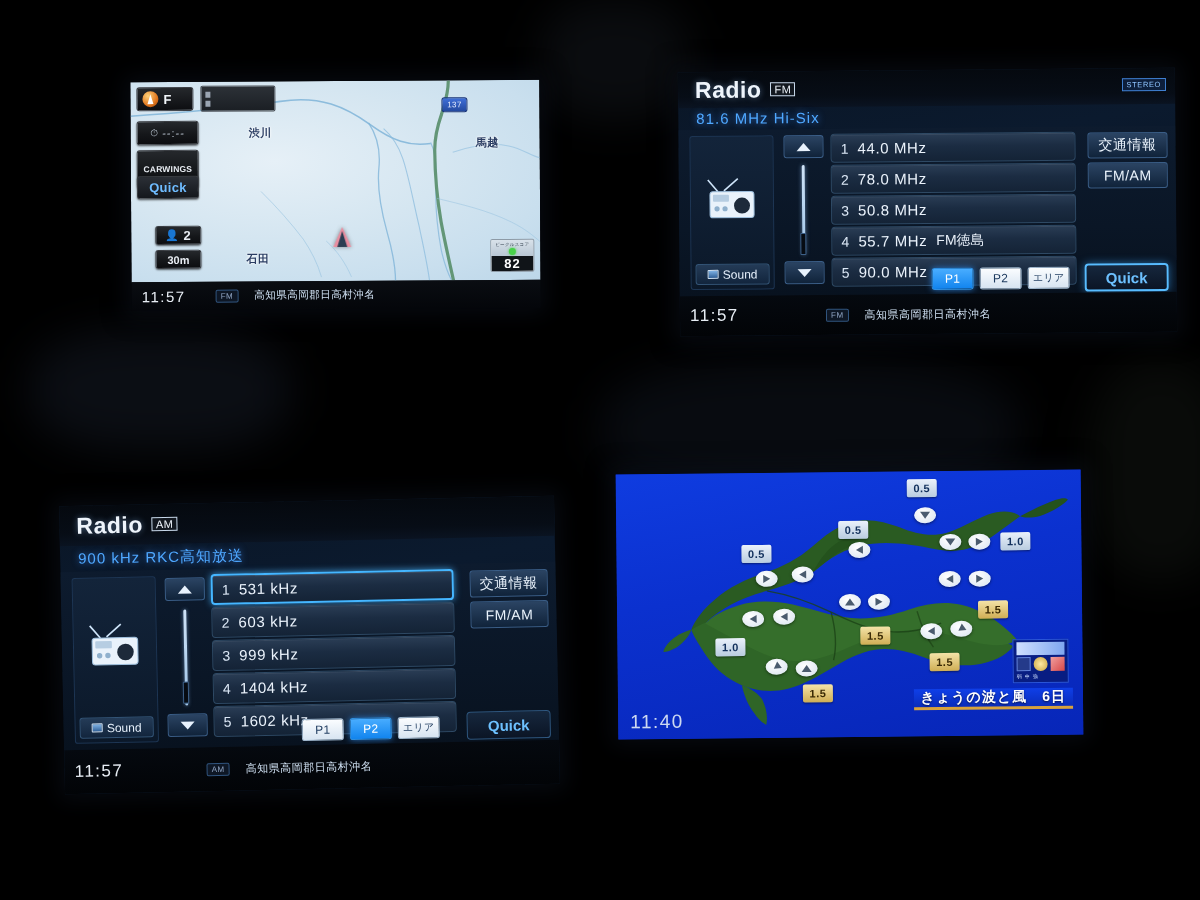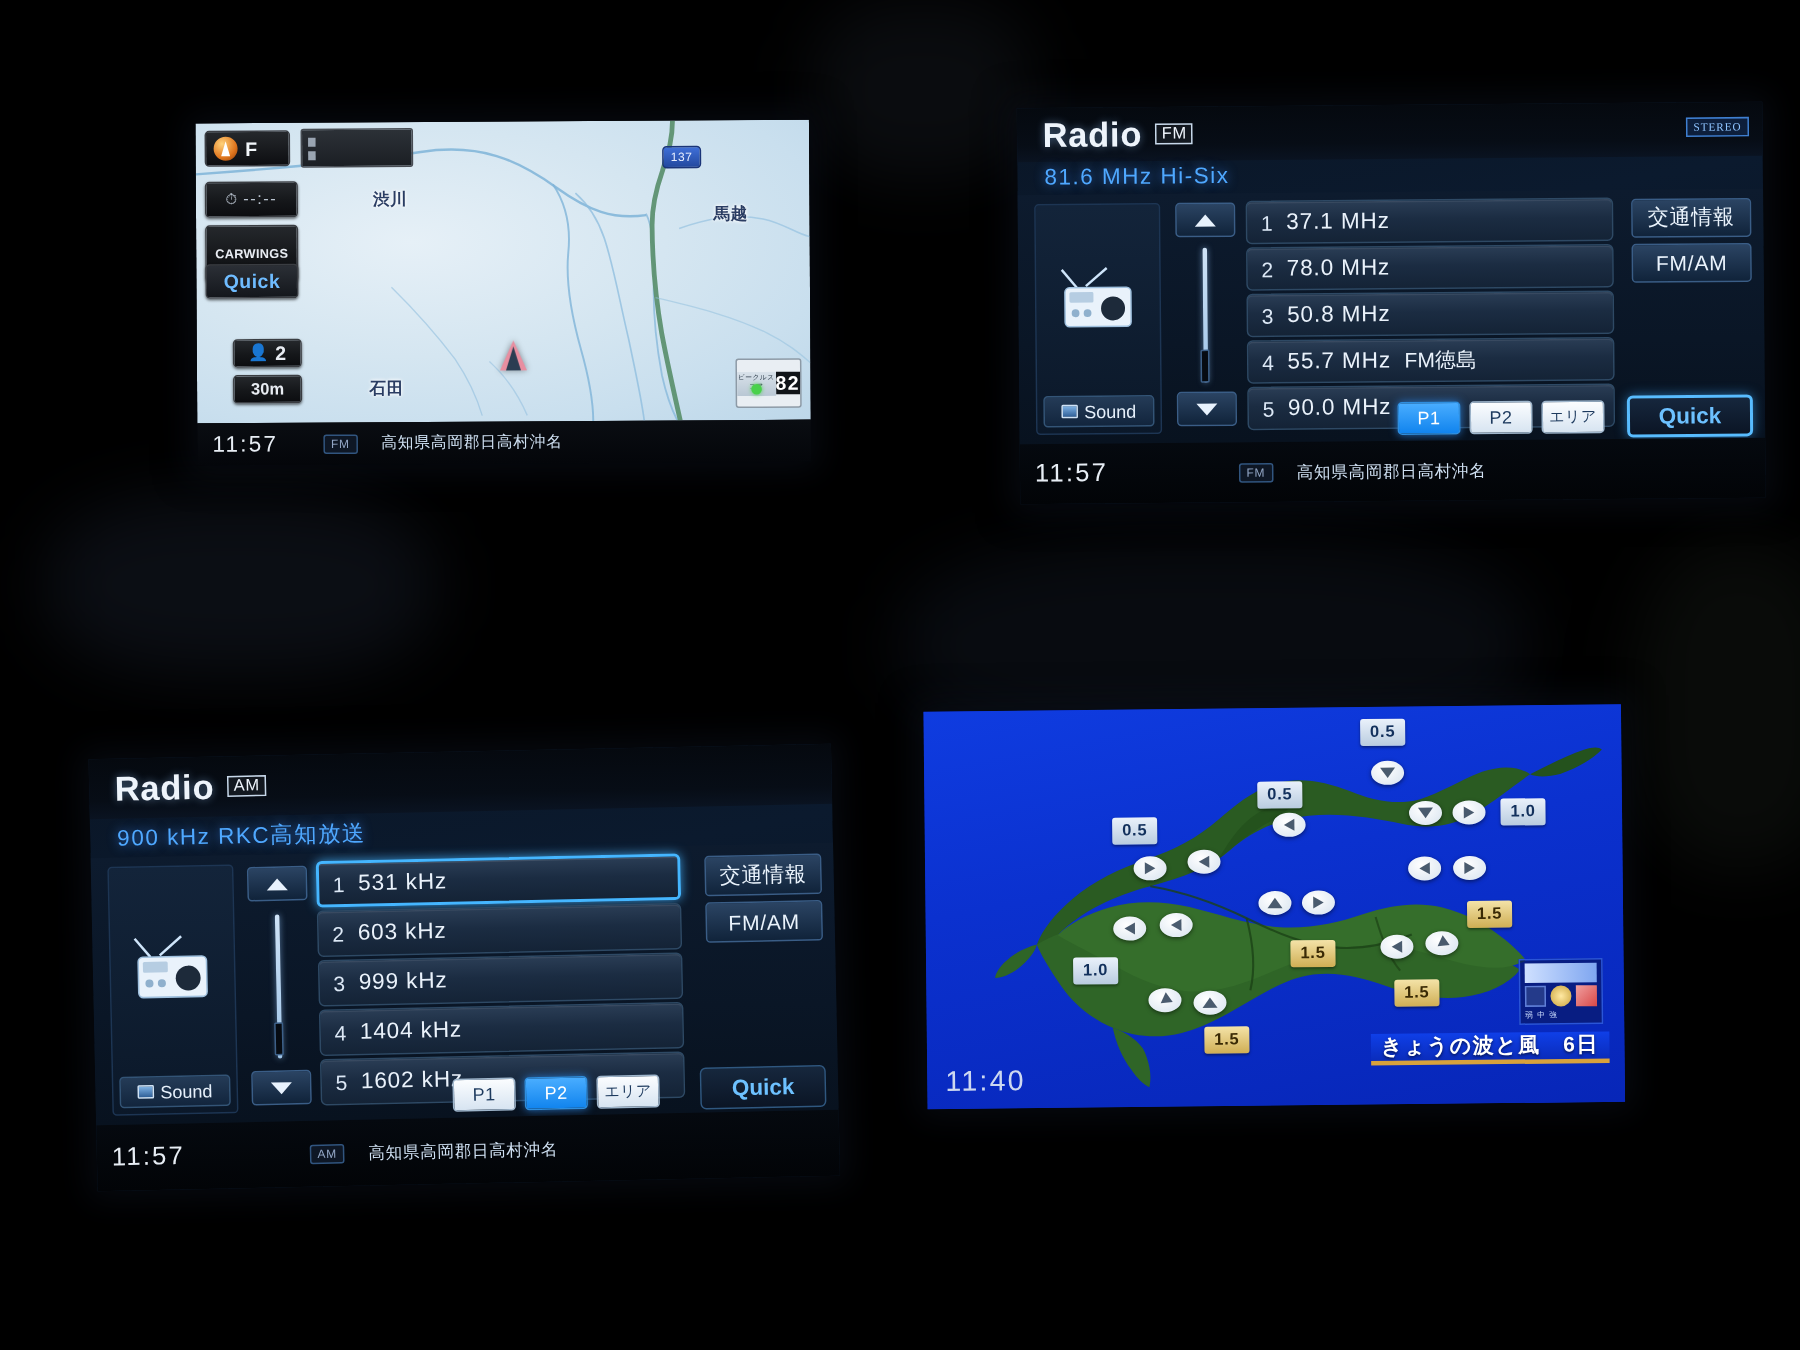--- a/index.html
+++ b/index.html
@@ -54,21 +54,21 @@
       position:relative; }
   .compass-disc::after { content:""; position:absolute; left:5px; top:3px;
       width:0;height:0;border-left:3px solid transparent;border-right:3px solid transparent;
       border-bottom:10px solid #fff; }
   .nav-topbox { position:absolute; left:70px; top:4px; width:75px; height:26px;
       background:linear-gradient(180deg,#2c3137,#1b1f24); border:1px solid #474c53; border-radius:2px; }
   .nav-topbox i { position:absolute; left:4px; width:5px;height:6px; background:#9aa5b2; display:block; }
   .nav-gps {
     position:absolute; right:6px; bottom:8px; width:44px; height:33px;
     background:#e9eef3; border:1px solid #8d9aa6; border-radius:2px; overflow:hidden;
-    display:flex; flex-direction:row;align-items:center;
+    display:flex; flex-direction:column;
   }
   .gps-top { height:16px; background:linear-gradient(180deg,#d9e2ea,#b9c7d4); position:relative;
       font-size:5px; color:#33414f; text-align:center; letter-spacing:.3px; padding-top:1px; }
   .gps-dot { position:absolute; left:50%; bottom:1px; transform:translateX(-50%);
       width:7px;height:7px;border-radius:50%; background:#49d14a; box-shadow:0 0 3px #49d14a; }
   .gps-num { flex:1; background:#101418; color:#fff; font-size:13px; font-weight:bold;
       display:flex; align-items:center; justify-content:center; letter-spacing:1px; }
 
   .nav-status {
     position:absolute; left:0; bottom:0; width:409px; height:28px;
@@ -88,21 +88,21 @@
   #am-screen { left:62px; top:501px; width:495px; height:288px; transform: rotate(-1.2deg); }
 
   .r-head { position:absolute; left:0; top:0; width:100%; height:17%;
       background:linear-gradient(180deg,#05090f 0%, #070d16 70%, #0a1321 100%);
       display:flex; align-items:center; }
   .r-title { color:#eef4fb; font-size:23px; font-weight:bold; letter-spacing:.5px; padding-left:17px;
       text-shadow:0 0 6px rgba(150,200,255,.45); }
   .r-band { margin-left:9px; border:1px solid #c7d8ea; color:#eef4fb; font-size:11px;
       padding:0 3px; letter-spacing:.5px; background:rgba(255,255,255,.05); }
   .r-stereo { position:absolute; right:9px; top:10px; border:1px solid #3f7fd0; color:#8fc4ff;
-      font-size:7.5px; letter-spacing:.6px; padding:1px 4px; background:rgba(20,50,100,.5);font-family:Liberation Serif, serif; }
+      font-size:7.5px; letter-spacing:.6px; padding:1px 4px; background:rgba(20,50,100,.5); }
   .r-freq { position:absolute; left:18px; color:#4fa8ff; font-size:15px; letter-spacing:1px;
       text-shadow:0 0 7px rgba(60,140,255,.8); white-space:nowrap; }
 
   .r-body { position:absolute; left:0; width:100%;
       background:linear-gradient(180deg,#0d1b2e 0%,#0a1626 60%,#08121f 100%); }
   .panel-left { position:absolute; left:11px; top:6px; width:84px; bottom:6px;
       background:linear-gradient(180deg,#13243a 0%,#0b1829 100%);
       border:1px solid #1d3masonry; border-radius:3px; }
   .radio-icon { position:absolute; left:50%; top:42%; transform:translate(-50%,-50%); }
   .sound-btn { position:absolute; left:4px; right:4px; bottom:4px; height:21px;
@@ -303,21 +303,21 @@
       </div>
 
       <div class="arrow-btn arrow-up" style="left:105px; top:6px;"></div>
       <div class="slider-track" style="left:123px; top:36px; height:90px;"></div>
       <div class="slider-thumb" style="left:121px; top:104px;"></div>
       <div class="arrow-btn arrow-dn" style="left:105px; top:132px;"></div>
 
       <div class="preset-list" id="fm-presets" style="left:152px; top:5px; width:245px;">
           <div class="preset" style="height: 29px;">
             <span class="pn">1</span>
-            <span class="pv">37.1 MHz</span>
+            <span class="pv">44.0 MHz</span>
           </div>
           <div class="preset" style="height: 29px;">
             <span class="pn">2</span>
             <span class="pv">78.0 MHz</span>
           </div>
           <div class="preset" style="height: 29px;">
             <span class="pn">3</span>
             <span class="pv">50.8 MHz</span>
           </div>
           <div class="preset" style="height: 29px;">

